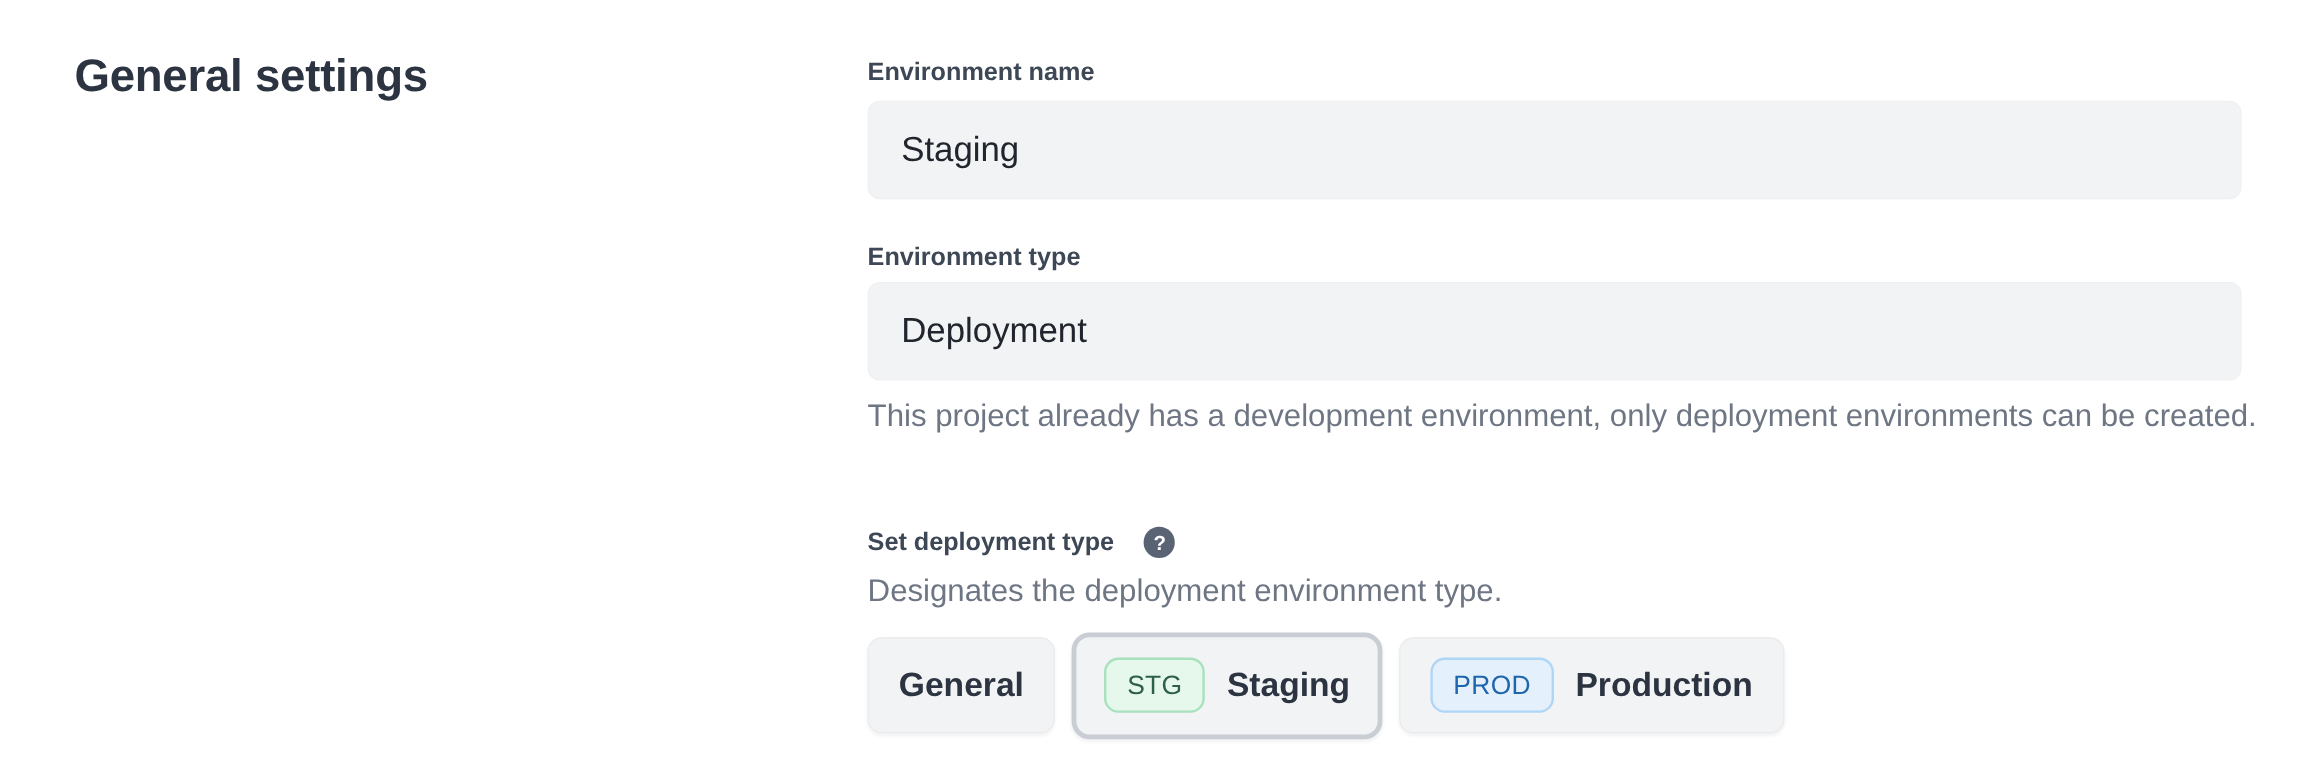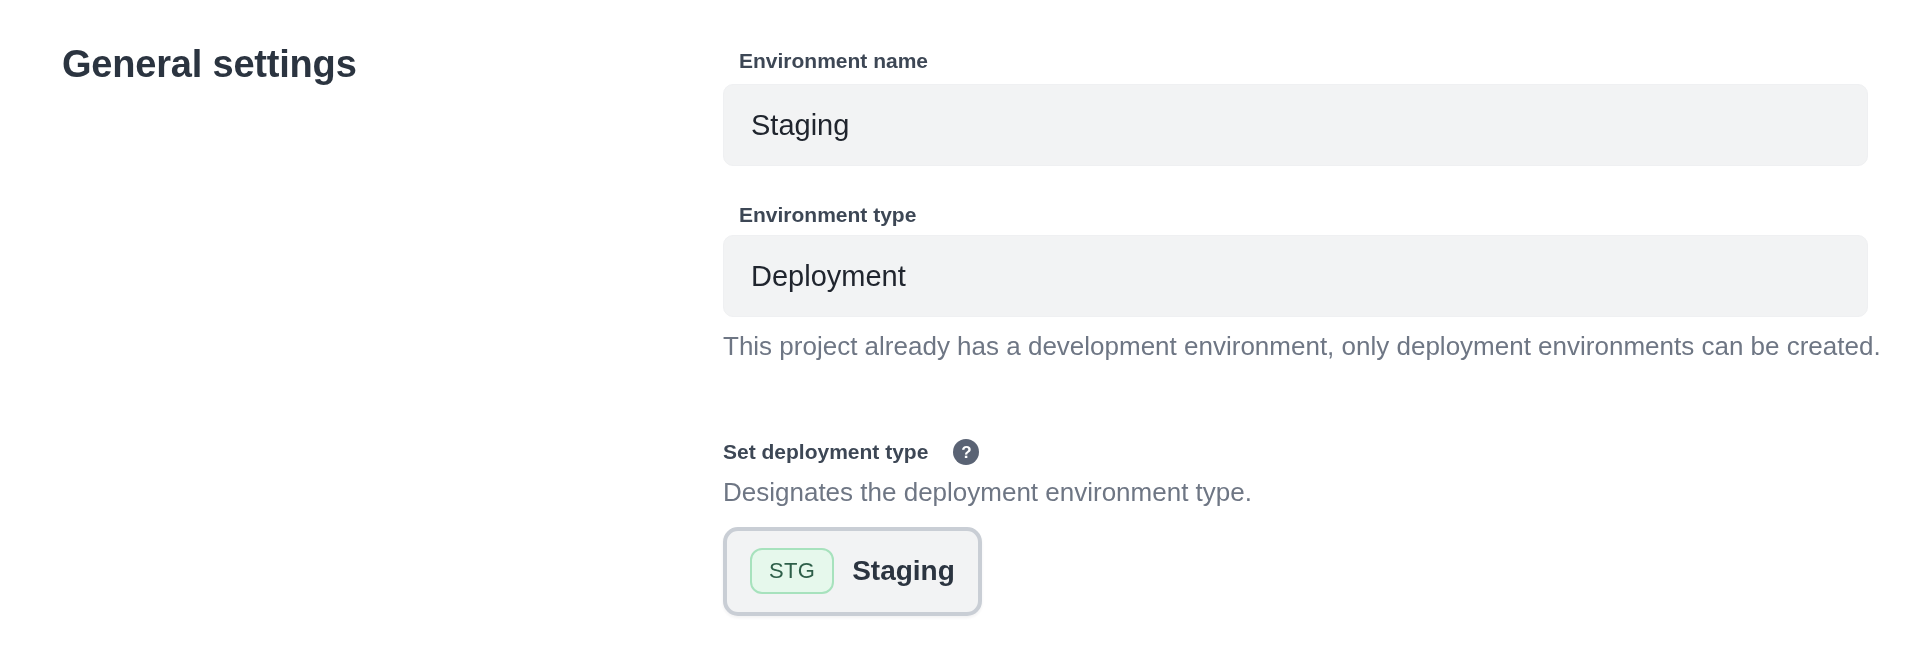--- a/index.html
+++ b/index.html
@@ -7,21 +7,21 @@
     width:1916px;height:652px;background:#ffffff;overflow:hidden;position:relative;
     font-family:"Liberation Sans","DejaVu Sans",sans-serif;
     -webkit-font-smoothing:antialiased;
   }
   .heading{
     position:absolute;left:62px;top:42px;margin:0;
     font-size:38px;line-height:44px;font-weight:700;color:#2b3440;letter-spacing:-.2px;
   }
   .form-col{position:absolute;left:723px;top:0;width:1230px;}
   .fld-label{
-    position:absolute;left:16px;margin:0;
+    position:absolute;left:0;margin:0;
     font-size:21px;line-height:24px;font-weight:700;color:#3d4755;
   }
   .lbl-env-name{top:49px;}
   .lbl-env-type{top:203px;}
   .text-field{
     position:absolute;left:0;width:1145px;height:82px;box-sizing:border-box;
     background:#f2f3f4;border:1px solid #eff0f2;border-radius:10px;
     padding:0 27px;font-family:inherit;font-size:29px;color:#20252e;outline:none;
   }
   .fld-env-name{top:84px;}
@@ -78,21 +78,28 @@
 
   <div class="dep-label-row">
     <label class="fld-label">Set deployment type</label>
     <span class="q-icon">?</span>
   </div>
 
   <p class="help-text dep-desc">Designates the deployment environment type.</p>
 
   <div class="options-row">
 
+    <button class="opt-btn" type="button">
+      <span>General</span>
+    </button>
 
     <button class="opt-btn selected" type="button">
       <span class="badge badge-stg">STG</span>
       <span>Staging</span>
     </button>
 
+    <button class="opt-btn" type="button">
+      <span class="badge badge-prod">PROD</span>
+      <span>Production</span>
+    </button>
 
   </div>
 </div>
 
 </body></html>

